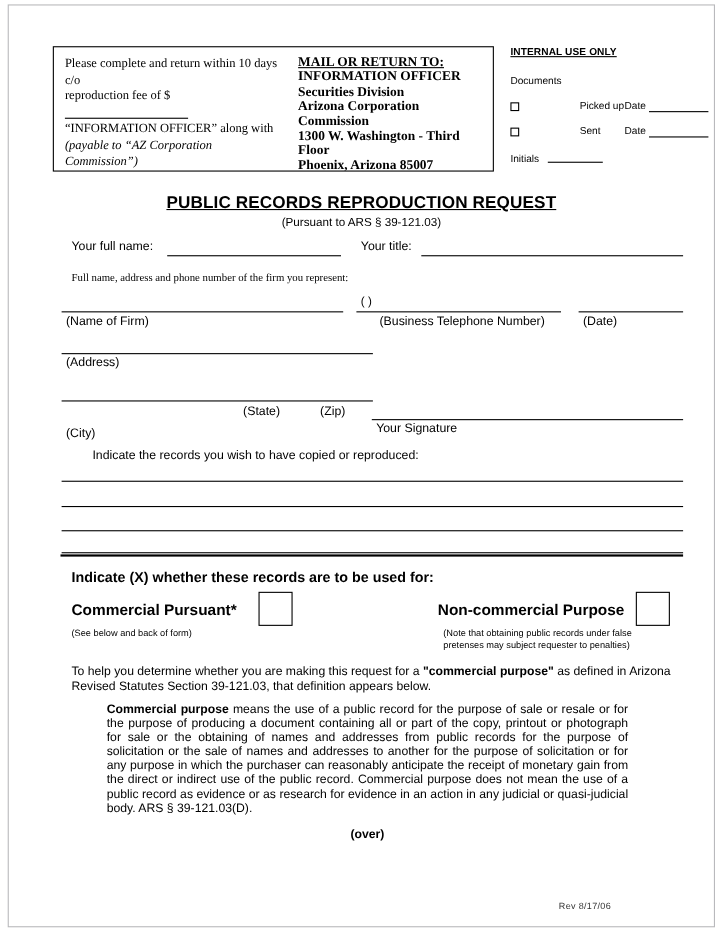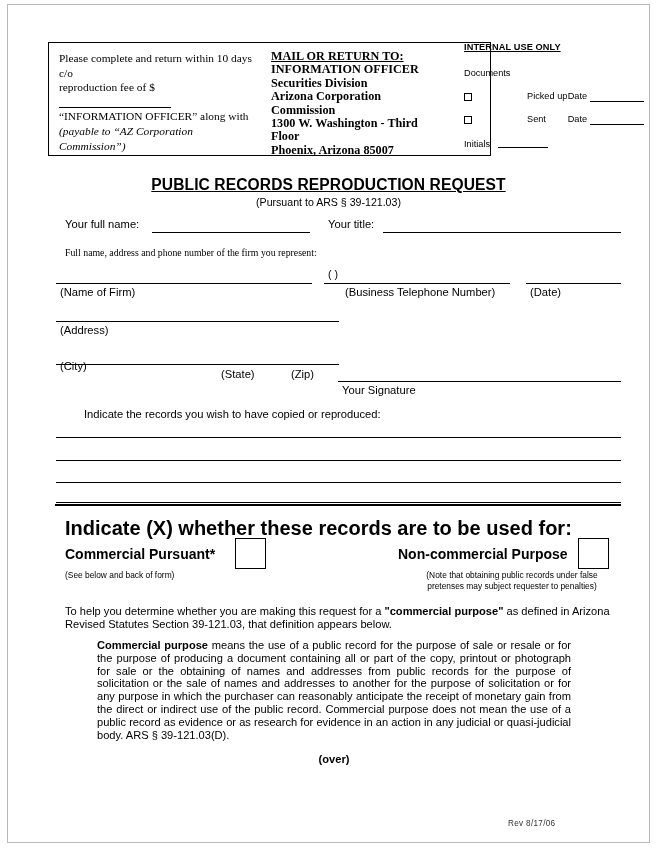--- a/index.html
+++ b/index.html
@@ -37,21 +37,21 @@
     width: 641px;
     height: 837px;
     color: #000000;
   }
 
   
   .header-box {
     position: absolute;
     left: 40px;
     top: 37px;
-    width: 443px;
+    width: 401px;
     height: 114px;
     border: 1.5px solid #000;
     box-sizing: border-box;
     display: flex;
   }
   .hb-left {
     width: 218px;
     padding: 8px 6px 0 10px;
     box-sizing: border-box;
     font-family: "Liberation Serif", serif;
@@ -161,21 +161,21 @@
   }
   .rule-thick {
     position: absolute;
     border-bottom: 2.2px solid #000;
     height: 0;
   }
 
   
   .sec-head {
     position: absolute;
-    font-size: 20px;
+    font-size: 13px;
     font-weight: bold;
     white-space: nowrap;
   }
   .purpose {
     position: absolute;
     font-size: 14px;
     font-weight: bold;
     white-space: nowrap;
   }
   .cbox-lg {
@@ -303,21 +303,21 @@
       <div class="rule" style="left:316px; top:278px; width:186px;"></div>
       <div class="t" style="left:318px; top:281px;margin-left:19px;">(Business Telephone Number)</div>
 
       <div class="rule" style="left:518px; top:278px; width:95px;"></div>
       <div class="t" style="left:522px; top:281px;">(Date)</div>
 
       <div class="rule" style="left:48px; top:316px; width:283px;"></div>
       <div class="t" style="left:52px; top:319px;">(Address)</div>
 
       <div class="rule" style="left:48px; top:359px; width:283px;"></div>
-      <div class="t" style="left:52px; top:355px;">(City)</div>
+      <div class="t" style="left:52px; top:383px;">(City)</div>
       <div class="t" style="left:213px; top:363px;">(State)</div>
       <div class="t" style="left:283px; top:363px;">(Zip)</div>
 
       <div class="rule" style="left:330px; top:376px; width:283px;"></div>
       <div class="t" style="left:334px; top:379px;">Your Signature</div>
 
       <div class="t" style="left:57px; top:403px;margin-left:19px;">Indicate the records you wish to have copied or reproduced:</div>
       <div class="rule" style="left:48px; top:432px; width:565px;"></div>
       <div class="rule" style="left:48px; top:455px; width:565px;"></div>
       <div class="rule" style="left:48px; top:477px; width:565px;"></div>
@@ -326,21 +326,21 @@
       <div class="rule-thick" style="left:47px; top:499px; width:566px;"></div>
 
       <div class="sec-head" style="left:57px; top:512px;">Indicate (X) whether these records are to be used for:</div>
 
       <div class="purpose" style="left:57px; top:541px;">Commercial Pursuant*</div>
       <div class="cbox-lg" style="left:227px; top:533px;"></div>
       <div class="note" style="left:57px; top:565px;">(See below and back of form)</div>
 
       <div class="purpose" style="left:390px; top:541px;">Non-commercial Purpose</div>
       <div class="cbox-lg" style="left:570px; top:533px;"></div>
-      <div class="note" style="left:395px; top:565px; width:218px; text-align:center;">
+      <div class="note" style="left:395px; top:565px; width:218px; text-align:left;">
         <div>(Note that obtaining public records under false</div>
         <div>pretenses may subject requester to penalties)</div>
       </div>
 
       <div class="para-intro">
         <span>To help you determine whether you are making this request for a </span><span class="b">"commercial purpose"</span><span> as defined in Arizona Revised Statutes Section 39-121.03, that definition appears below.</span>
       </div>
 
       <div class="para-def">
         <span class="b">Commercial purpose</span><span> means the use of a public record for the purpose of sale or resale or for the purpose of producing a document containing all or part of the copy, printout or photograph for sale or the obtaining of names and addresses from public records for the purpose of solicitation or the sale of names and addresses to another for the purpose of solicitation or for any purpose in which the purchaser can reasonably anticipate the receipt of monetary gain from the direct or indirect use of the public record.  Commercial purpose does not mean the use of a public record as evidence or as research for evidence in an action in  any judicial or quasi-judicial body.  ARS § 39-121.03(D).</span>

